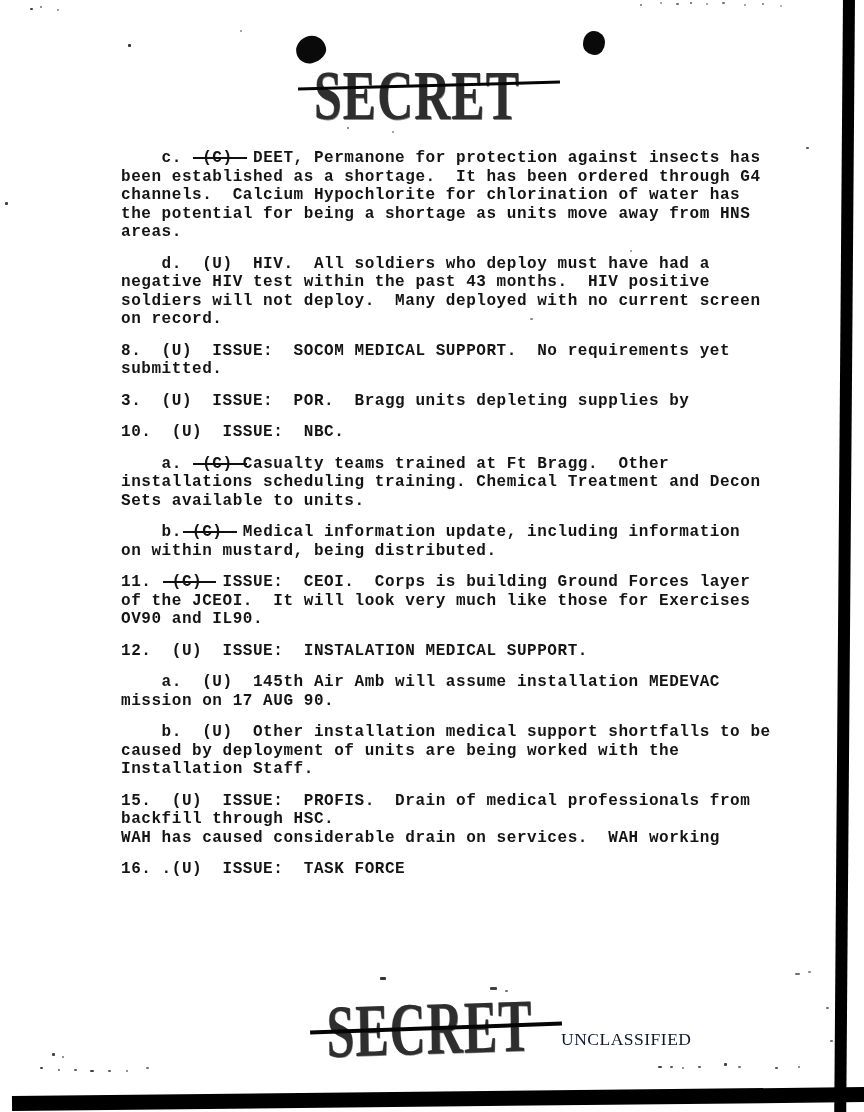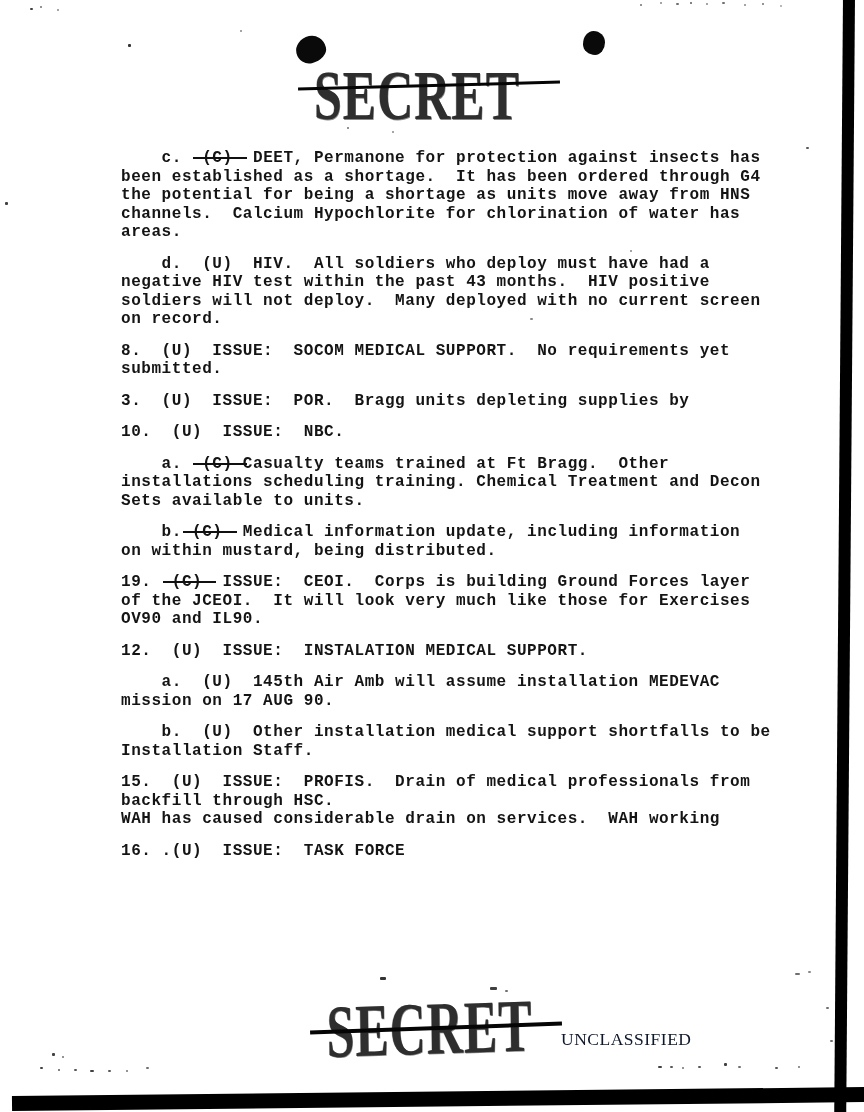--- a/index.html
+++ b/index.html
@@ -76,22 +76,22 @@
   <div class="ink-blob"></div>
   <div class="ink-dot"></div>
 
   <div class="stamp stamp-top">SECRET</div>
   <div class="strike-line strike-top"></div>
 
   <div class="doc-body">
       <div class="para">
         <div class="line"><span>    c.  </span><span class="struck">(C)</span><span>  DEET, Permanone for protection against insects has</span></div>
         <div class="line"><span>been established as a shortage.  It has been ordered through G4</span></div>
+        <div class="line"><span>channels.  Calcium Hypochlorite for chlorination of water has</span></div>
         <div class="line"><span>the potential for being a shortage as units move away from HNS</span></div>
-        <div class="line"><span>channels.  Calcium Hypochlorite for chlorination of water has</span></div>
         <div class="line"><span>areas.</span></div>
       </div>
       <div class="para">
         <div class="line"><span>    d.  (U)  HIV.  All soldiers who deploy must have had a</span></div>
         <div class="line"><span>negative HIV test within the past 43 months.  HIV positive</span></div>
         <div class="line"><span>soldiers will not deploy.  Many deployed with no current screen</span></div>
         <div class="line"><span>on record.</span></div>
       </div>
       <div class="para">
         <div class="line"><span>8.  (U)  ISSUE:  SOCOM MEDICAL SUPPORT.  No requirements yet</span></div>
@@ -106,33 +106,34 @@
       <div class="para">
         <div class="line"><span>    a.  </span><span class="struck">(C)</span><span> Casualty teams trained at Ft Bragg.  Other</span></div>
         <div class="line"><span>installations scheduling training. Chemical Treatment and Decon</span></div>
         <div class="line"><span>Sets available to units.</span></div>
       </div>
       <div class="para">
         <div class="line"><span>    b. </span><span class="struck">(C)</span><span>  Medical information update, including information</span></div>
         <div class="line"><span>on within mustard, being distributed.</span></div>
       </div>
       <div class="para">
-        <div class="line"><span>19.  </span><span class="struck">(C)</span><span>  ISSUE:  CEOI.  Corps is building Ground Forces layer</span></div>
+        <div class="line"><span>11.  </span><span class="struck">(C)</span><span>  ISSUE:  CEOI.  Corps is building Ground Forces layer</span></div>
         <div class="line"><span>of the JCEOI.  It will look very much like those for Exercises</span></div>
         <div class="line"><span>OV90 and IL90.</span></div>
       </div>
       <div class="para">
         <div class="line"><span>12.  (U)  ISSUE:  INSTALATION MEDICAL SUPPORT.</span></div>
       </div>
       <div class="para">
         <div class="line"><span>    a.  (U)  145th Air Amb will assume installation MEDEVAC</span></div>
         <div class="line"><span>mission on 17 AUG 90.</span></div>
       </div>
       <div class="para">
         <div class="line"><span>    b.  (U)  Other installation medical support shortfalls to be</span></div>
+        <div class="line"><span>caused by deployment of units are being worked with the</span></div>
         <div class="line"><span>Installation Staff.</span></div>
       </div>
       <div class="para">
         <div class="line"><span>15.  (U)  ISSUE:  PROFIS.  Drain of medical professionals from</span></div>
         <div class="line"><span>backfill through HSC.</span></div>
         <div class="line"><span>WAH has caused considerable drain on services.  WAH working</span></div>
       </div>
       <div class="para">
         <div class="line"><span>16. .(U)  ISSUE:  TASK FORCE</span></div>
       </div>

